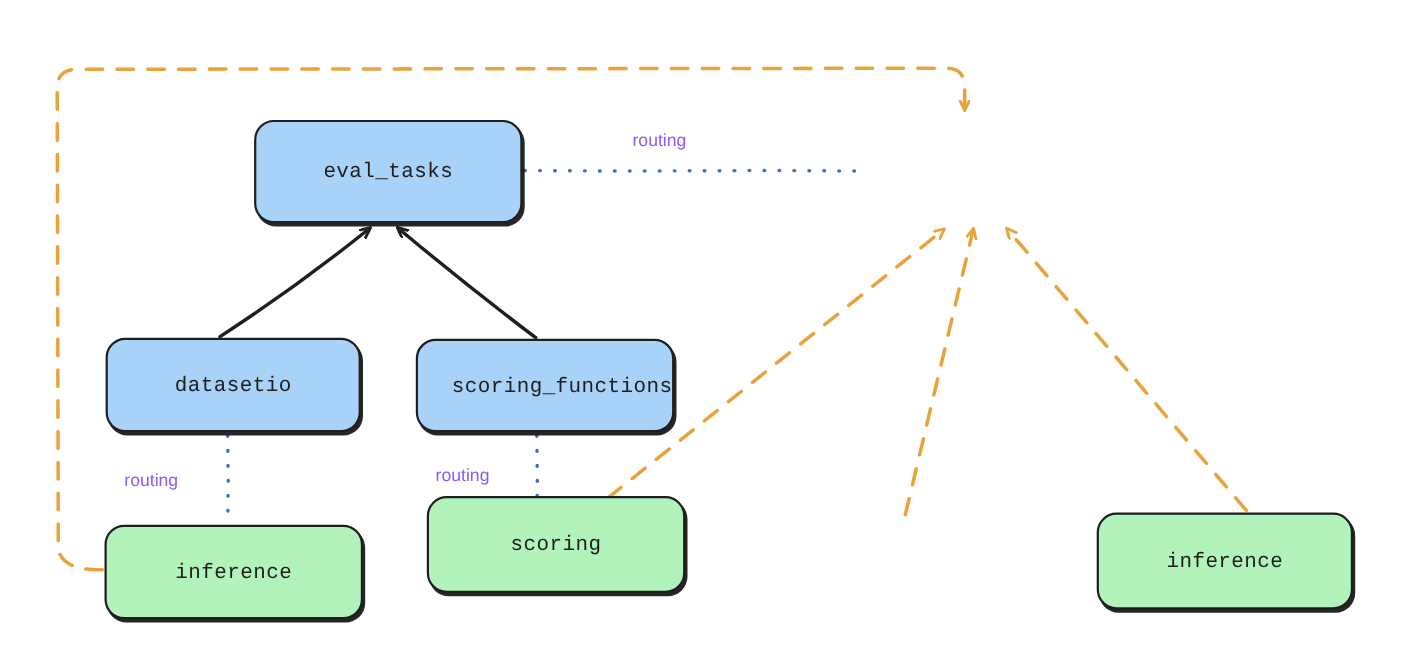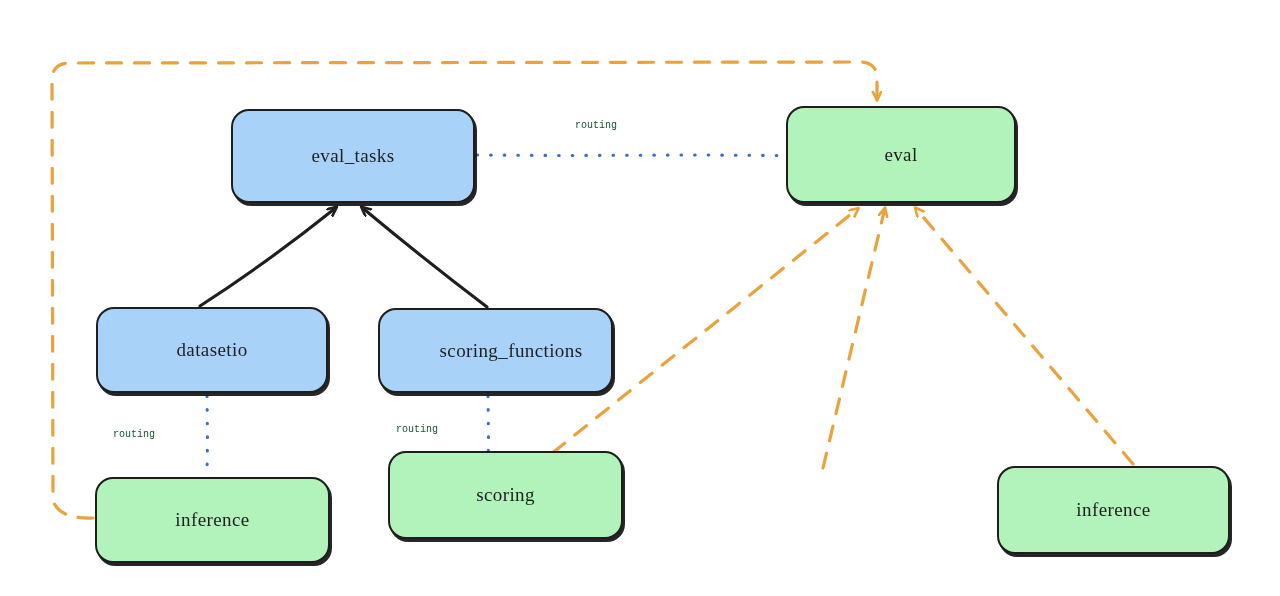--- a/index.html
+++ b/index.html
@@ -28,32 +28,32 @@
     border: 2.4px solid #1e1e1e;
     border-radius: 18px;
     display: flex;
     align-items: center;
     justify-content: center;
     box-shadow: 2px 3px 0 0 rgba(20,20,20,0.92);
   }
   .node-blue { background: #a9d2f8; }
   .node-green { background: #b2f2bb; }
   .node-label {
-    font-family: Liberation Serif, serif;
+    font-family: Liberation Mono, monospace;
     font-size: 19px;
     color: #1e1e1e;
     letter-spacing: 0.4px;
     white-space: nowrap;
     user-select: none;
   }
   .edge-label {
     position: absolute;
-    font-family: Liberation Mono, monospace;
-    font-size: 10px;
-    color: #14532d;
+    font-family: Liberation Sans, sans-serif;
+    font-size: 16px;
+    color: #8b5cf6;
     white-space: nowrap;
     user-select: none;
   }
 </style>
 </head>
 <body>
 
 <div id="stage">
 
   <svg id="edge-layer" viewBox="0 0 1280 596" xmlns="http://www.w3.org/2000/svg">
@@ -98,23 +98,20 @@
   </svg>
 
   <div class="edge-label" style="left:575px; top:120px;">routing</div>
   <div class="edge-label" style="left:113px; top:429px;">routing</div>
   <div class="edge-label" style="left:396px; top:424px;">routing</div>
 
   <div class="node node-blue" style="left:231px; top:109px; width:244px; height:94px;">
     <span class="node-label">eval_tasks</span>
   </div>
 
-  <div class="node node-green" style="left:786px; top:106px; width:230px; height:97px;">
-    <span class="node-label">eval</span>
-  </div>
 
   <div class="node node-blue" style="left:96px; top:307px; width:232px; height:86px;">
     <span class="node-label">datasetio</span>
   </div>
 
   <div class="node node-blue" style="left:378px; top:308px; width:235px; height:85px;padding-left:31px;">
     <span class="node-label">scoring_functions</span>
   </div>
 
   <div class="node node-green" style="left:95px; top:477px; width:235px; height:86px;">

